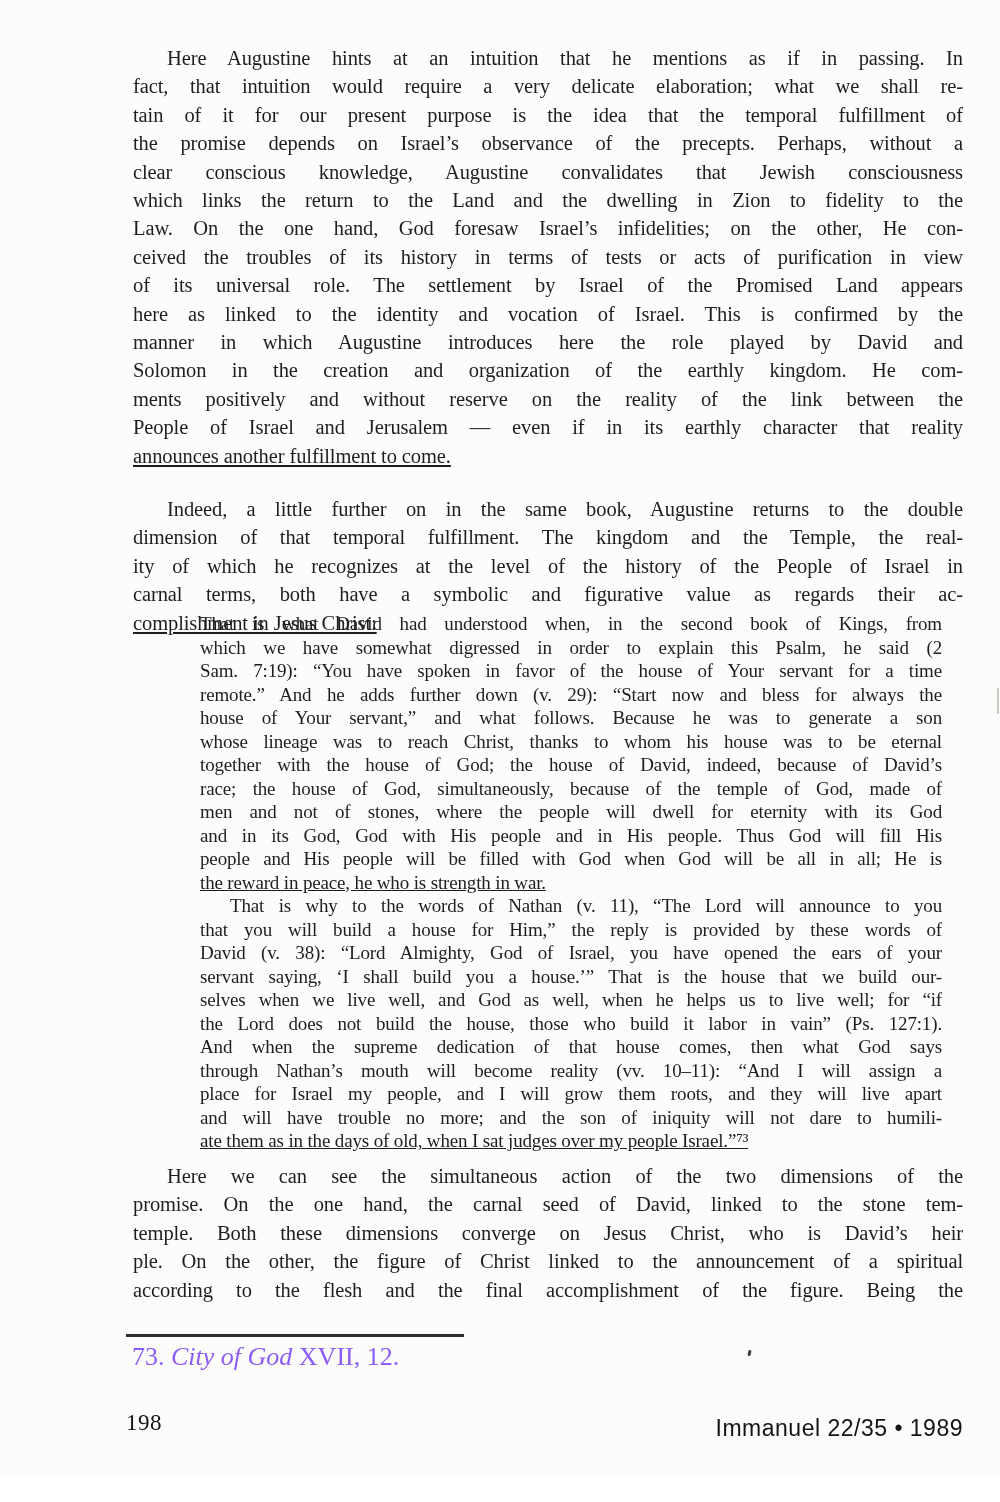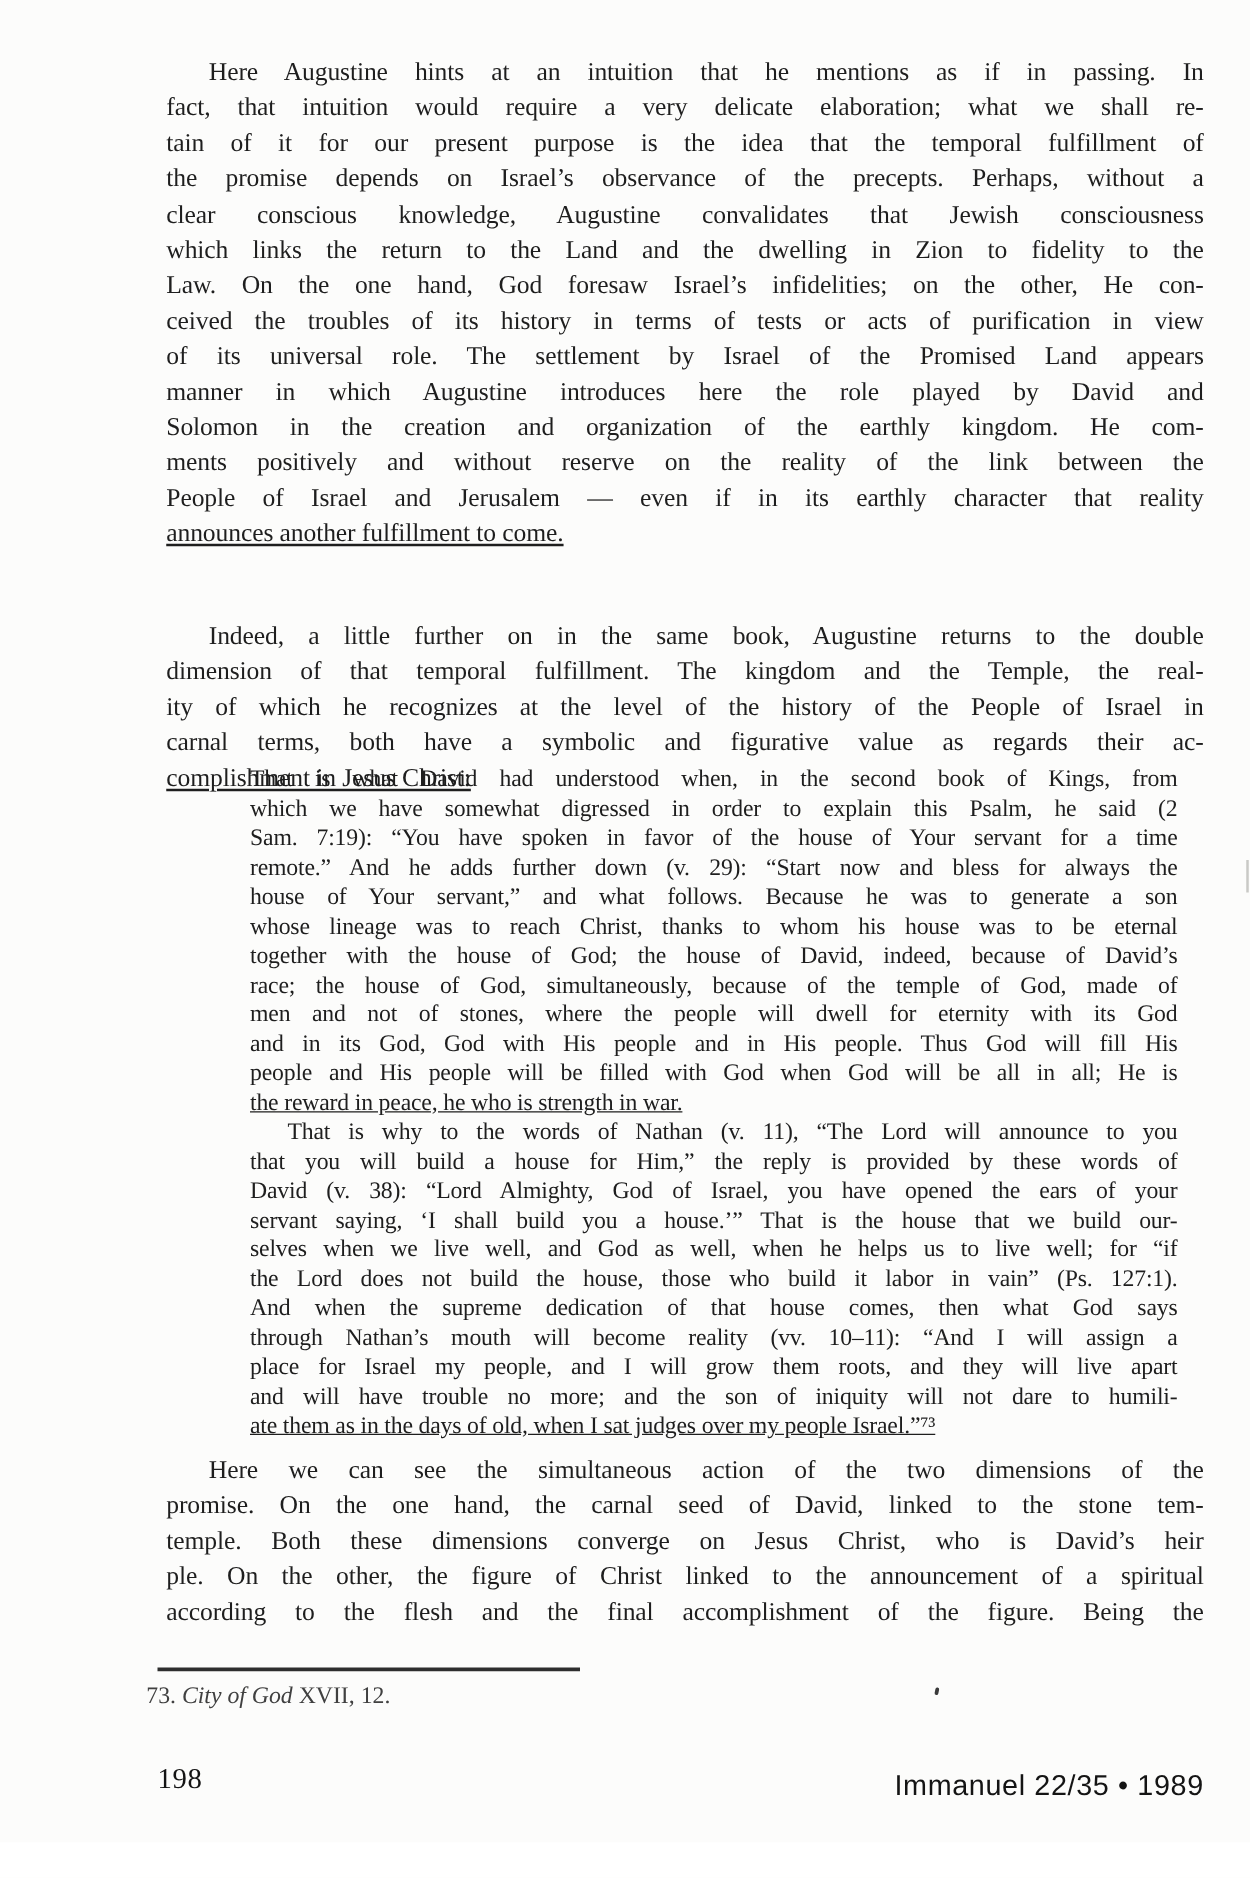--- a/index.html
+++ b/index.html
@@ -31,22 +31,22 @@
   .p1 { top:44px; }
   .p2 { top:495px; }
   .q1 { top:612px; }
   .q2 { top:894px; }
   .p3 { top:1162px; }
   .footnote-rule {
     position:absolute; left:126px; top:1334px;
     width:338px; height:3px; background:#2e2e2e;
   }
   .footnote {
-    position:absolute; left:117px; top:1344px;
-    font-size:19px; line-height:26px; color:#404040;
+    position:absolute; left:132px; top:1344px;
+    font-size:26px; line-height:26px; color:#8b5cf6;
   }
   .footnote i { font-style:italic; }
   .footer-left {
     position:absolute; left:126px; top:1409px;
     font-family:Liberation Serif, serif;
     font-size:23px; line-height:28px; letter-spacing:0.5px; color:#141414;
   }
   .footer-right {
     position:absolute; right:37px; top:1414px;
     font-family:"Liberation Sans", sans-serif;
@@ -70,20 +70,21 @@
   <div class="para main-para p1 indent njl">
       <div class="tline">Here Augustine hints at an intuition that he mentions as if in passing. In</div>
       <div class="tline">fact, that intuition would require a very delicate elaboration; what we shall re-</div>
       <div class="tline">tain of it for our present purpose is the idea that the temporal fulfillment of</div>
       <div class="tline">the promise depends on Israel’s observance of the precepts. Perhaps, without a</div>
       <div class="tline">clear conscious knowledge, Augustine convalidates that Jewish consciousness</div>
       <div class="tline">which links the return to the Land and the dwelling in Zion to fidelity to the</div>
       <div class="tline">Law. On the one hand, God foresaw Israel’s infidelities; on the other, He con-</div>
       <div class="tline">ceived the troubles of its history in terms of tests or acts of purification in view</div>
       <div class="tline">of its universal role. The settlement by Israel of the Promised Land appears</div>
+      <div class="tline">here as linked to the identity and vocation of Israel. This is confirmed by the</div>
       <div class="tline">manner in which Augustine introduces here the role played by David and</div>
       <div class="tline">Solomon in the creation and organization of the earthly kingdom. He com-</div>
       <div class="tline">ments positively and without reserve on the reality of the link between the</div>
       <div class="tline">People of Israel and Jerusalem — even if in its earthly character that reality</div>
       <div class="tline">announces another fulfillment to come.</div>
     </div>
 
   <div class="para main-para p2 indent njl">
       <div class="tline">Indeed, a little further on in the same book, Augustine returns to the double</div>
       <div class="tline">dimension of that temporal fulfillment. The kingdom and the Temple, the real-</div>

